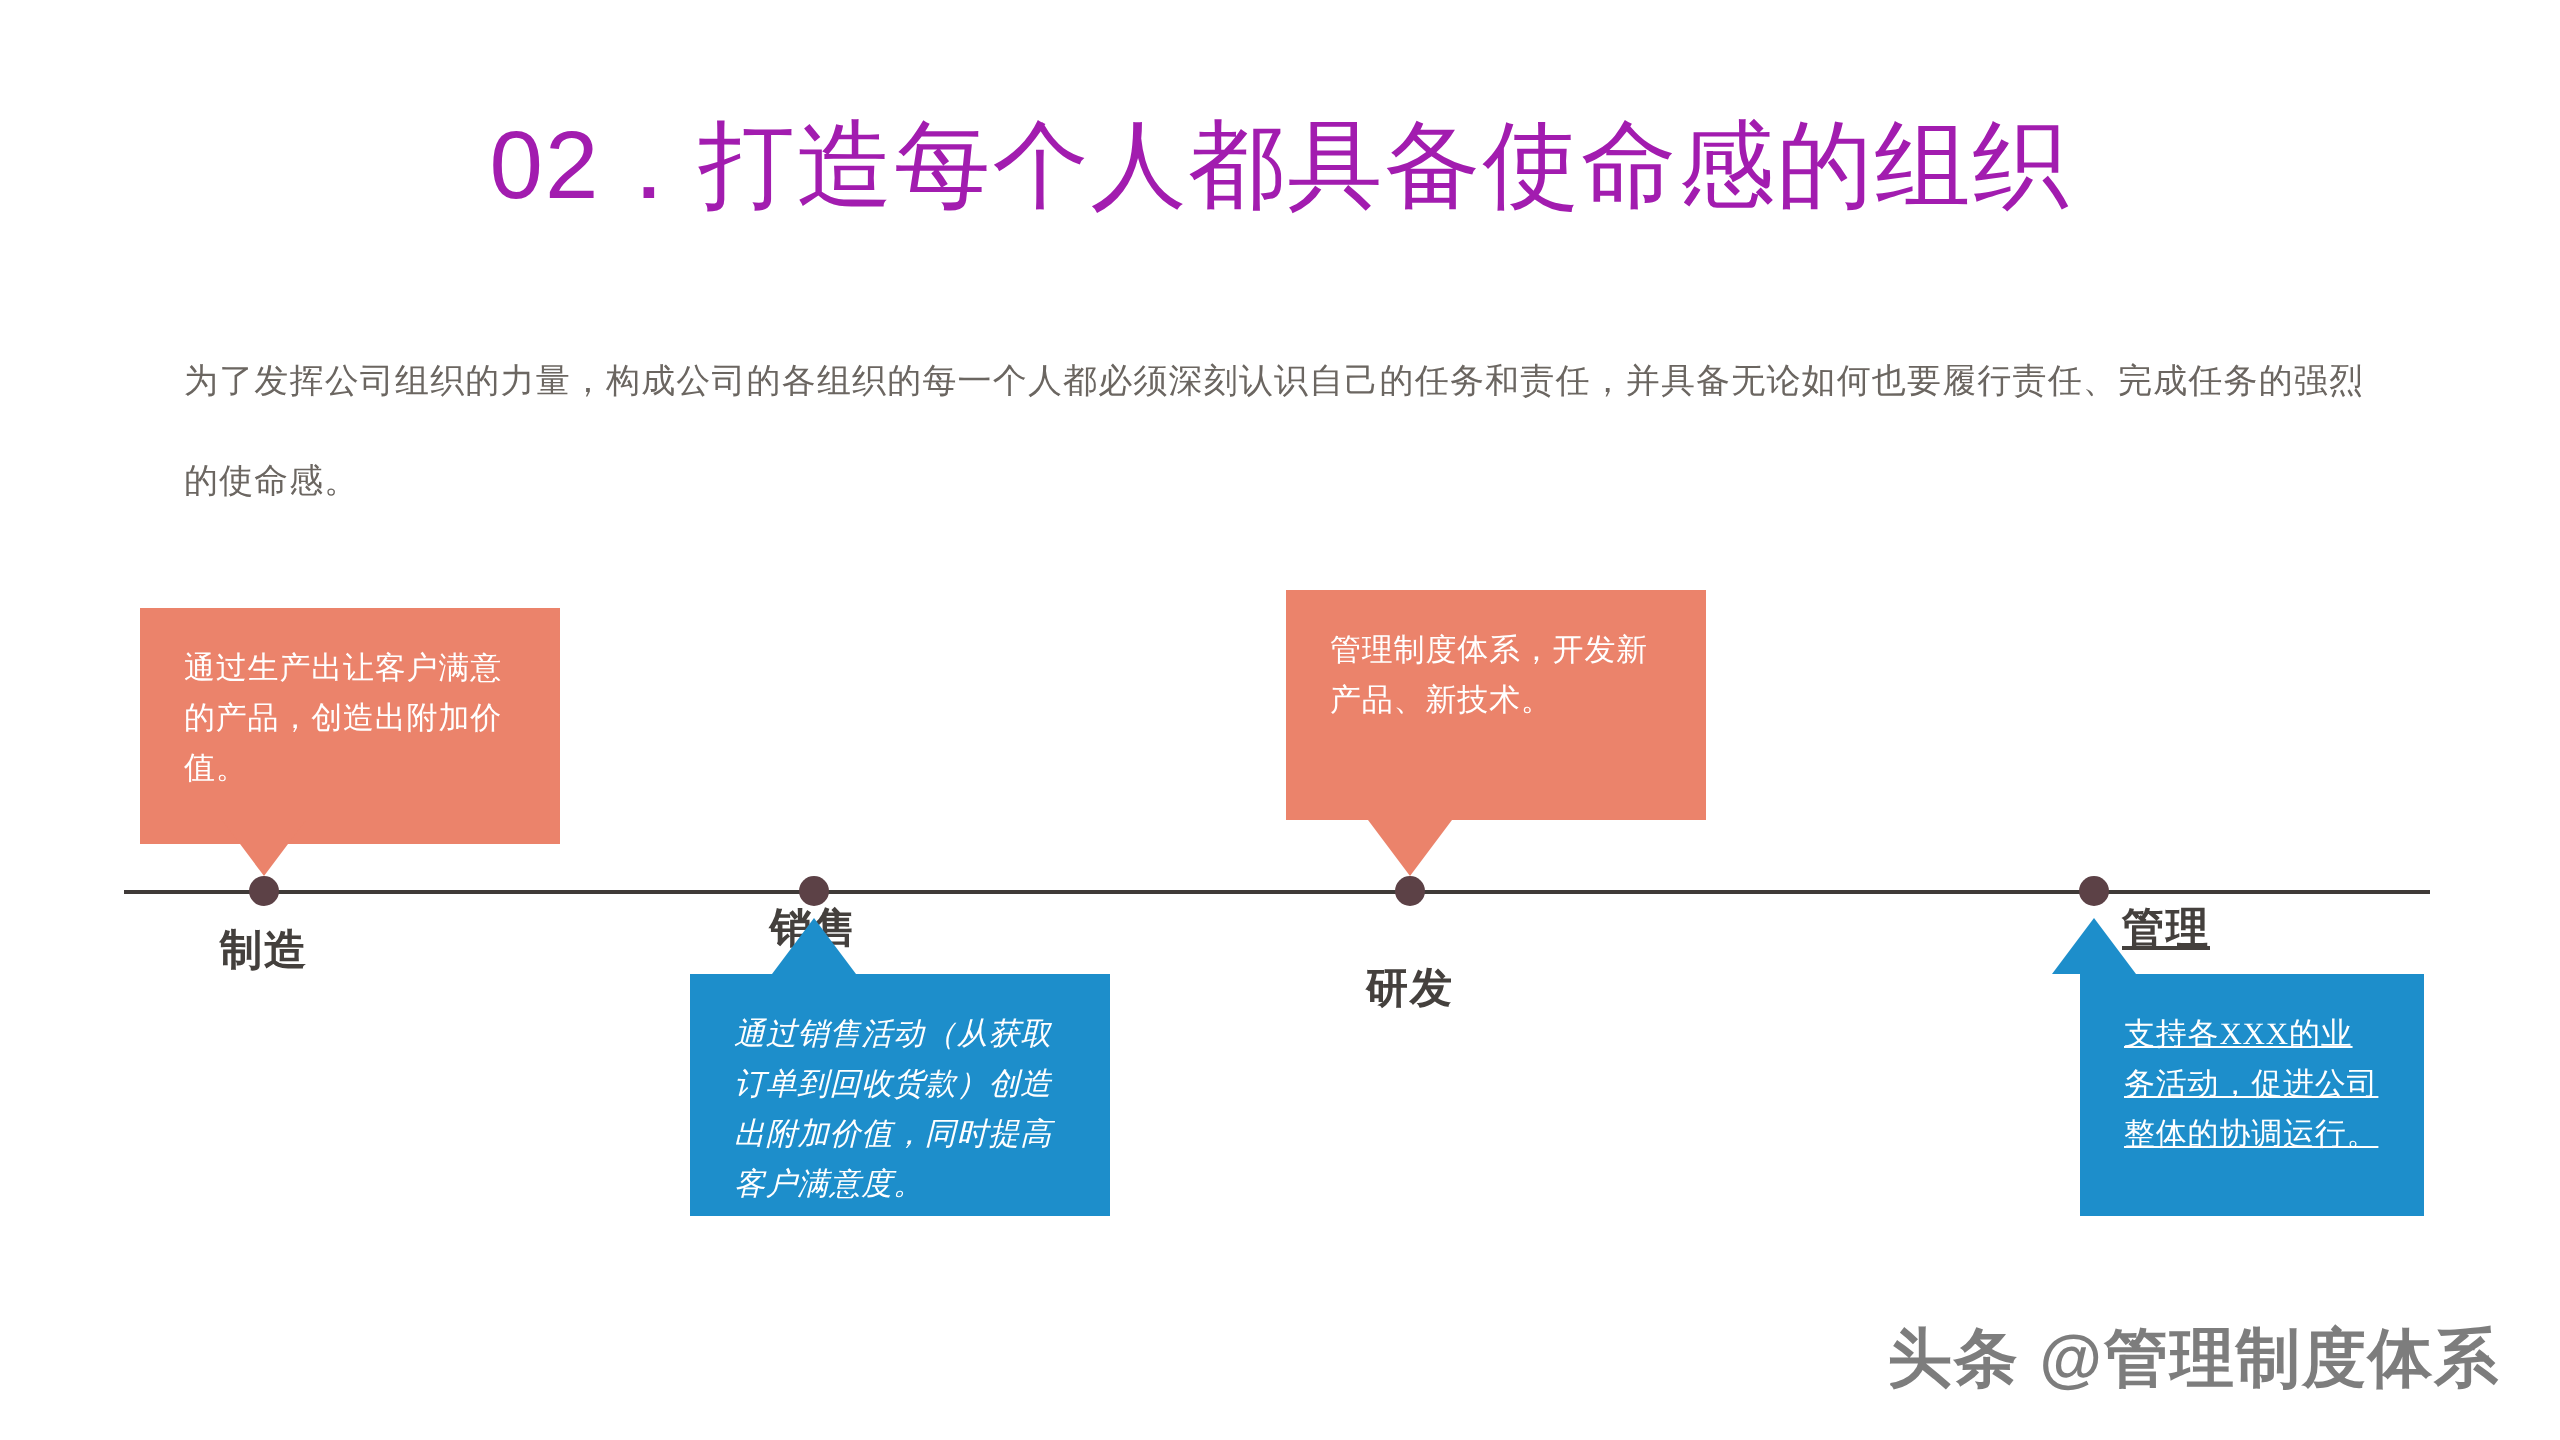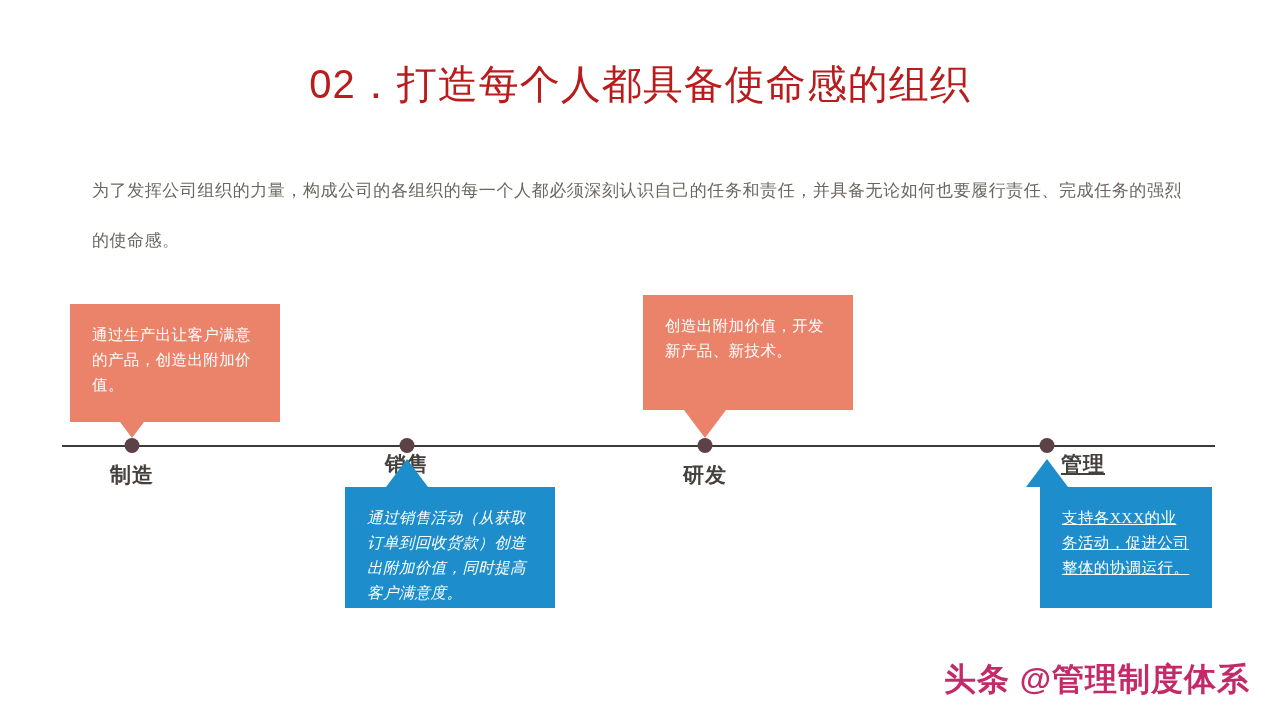--- a/index.html
+++ b/index.html
@@ -24,24 +24,24 @@
     background: #ffffff;
   }
 
   
   .slide-title {
     position: absolute;
     left: 0;
     top: 58px;
     width: 1280px;
     text-align: center;
-    font-size: 40px;
+    font-size: 48px;
     line-height: 52px;
     letter-spacing: 1px;
-    color: #b91c1c;
+    color: #a21caf;
     font-weight: 400;
     white-space: nowrap;
   }
 
   
   .intro {
     position: absolute;
     left: 92px;
     top: 166px;
     width: 1090px;
@@ -116,21 +116,21 @@
     border-bottom: 28px solid #1d8ecb;
   }
 
   
   .watermark {
     position: absolute;
     right: 30px;
     bottom: 18px;
     font-size: 32px;
     font-weight: bold;
-    color: #be185d;
+    color: #737373;
     letter-spacing: 1px;
     white-space: nowrap;
     opacity: 0.92;
     text-shadow: 1px 1px 0 rgba(255,255,255,0.85);
   }
 </style>
 </head>
 <body>
 
 <div class="slide">
@@ -141,32 +141,32 @@
 
   <div class="timeline-line"></div>
 
   <div class="tl-dot" style="left:132px;"></div>
   <div class="tl-label below" style="left:132px;">制造</div>
 
   <div class="tl-dot" style="left:407px;"></div>
   <div class="tl-label above" style="left:407px;">销售</div>
 
   <div class="tl-dot" style="left:705px;"></div>
-  <div class="tl-label below" style="left:705px;">研发</div>
+  <div class="tl-label below" style="left:705px;margin-top:19px;">研发</div>
 
   <div class="tl-dot" style="left:1047px;"></div>
   <div class="tl-label above" style="left:1083px;text-decoration:underline;">管理</div>
 
   <div class="callout orange" style="left:70px; top:304px; width:210px; height:118px;">
     <div class="body">通过生产出让客户满意的产品，创造出附加价值。</div>
   </div>
   <div class="tail down-orange" style="left:132px; top:410px;"></div>
 
   <div class="callout orange" style="left:643px; top:295px; width:210px; height:115px;">
-    <div class="body">创造出附加价值，开发新产品、新技术。</div>
+    <div class="body">管理制度体系，开发新产品、新技术。</div>
   </div>
   <div class="tail down-orange" style="left:705px; top:410px;"></div>
 
   <div class="tail up-blue" style="left:407px; top:459px;"></div>
   <div class="callout blue" style="left:345px; top:487px; width:210px; height:121px;font-style:italic;">
     <div class="body">通过销售活动（从获取订单到回收货款）创造出附加价值，同时提高客户满意度。</div>
   </div>
 
   <div class="tail up-blue" style="left:1047px; top:459px;"></div>
   <div class="callout blue" style="left:1040px; top:487px; width:172px; height:121px;text-decoration:underline;">

